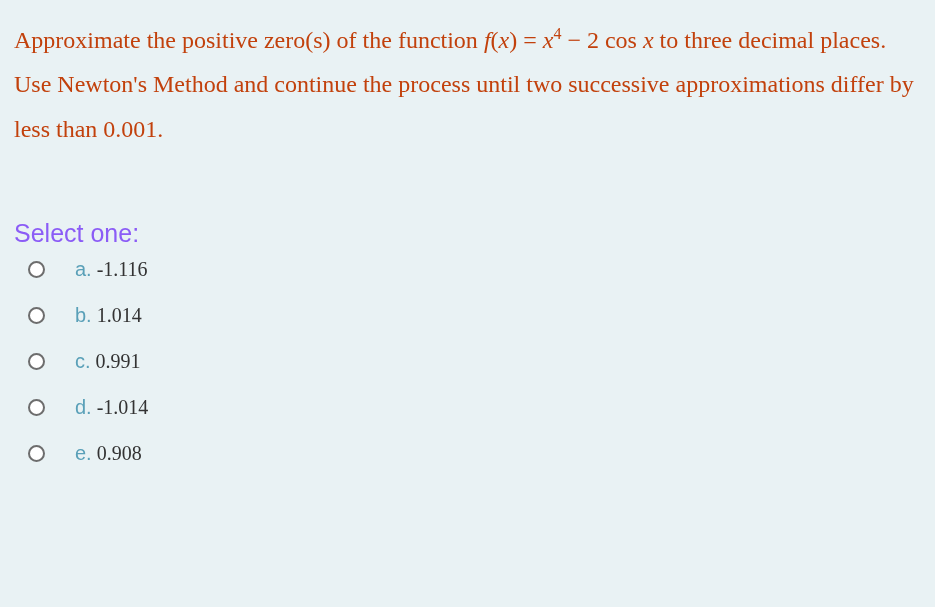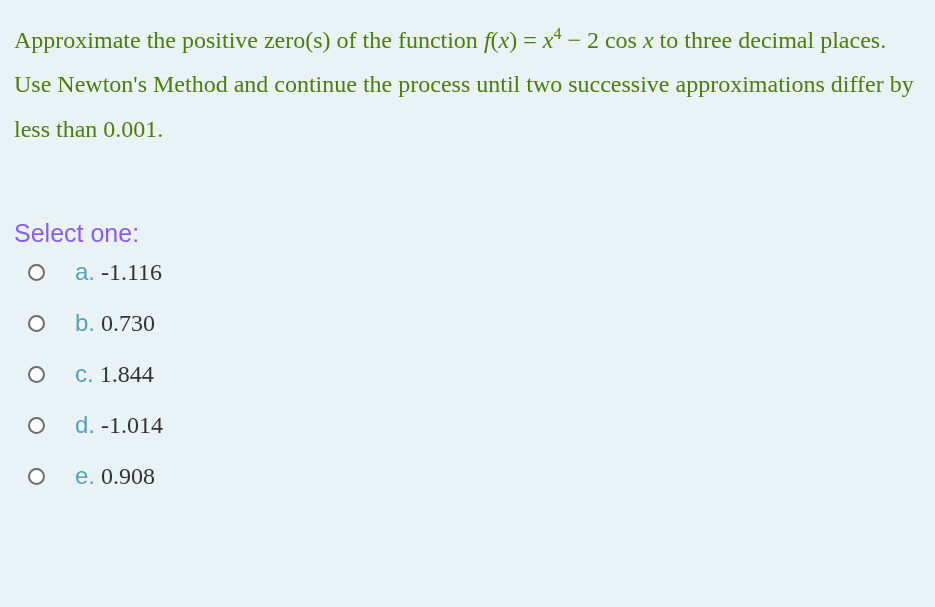--- a/index.html
+++ b/index.html
@@ -8,21 +8,21 @@
     height: 607px;
     background: #e9f2f4;
     font-family: Georgia, 'Times New Roman', serif;
     color: #333333;
     padding: 18px 14px 0 14px;
     overflow: hidden;
   }
   .question-text {
     font-size: 24px;
     line-height: 1.85;
-    color: #4d7c0f;
+    color: #c2410c;
   }
   .formula {
     font-family: 'Times New Roman', serif;
     font-style: italic;
     font-size: 24px;
   }
   .formula sup {
     font-size: 16px;
     vertical-align: super;
     font-style: normal;
@@ -50,21 +50,21 @@
     width: 17px;
     height: 17px;
     border: 2px solid #6d6d6d;
     border-radius: 50%;
     background: #ffffff;
     margin-right: 30px;
     cursor: pointer;
     flex-shrink: 0;
   }
   .option-label {
-    font-size: 24px;
+    font-size: 20px;
     color: #333333;
     cursor: pointer;
   }
   .option-letter {
     color: #5aa0b8;
     font-family: Arial, Helvetica, sans-serif;
   }
   .option-value {
     font-family: Georgia, 'Times New Roman', serif;
   }
@@ -83,27 +83,27 @@
 <div class="options">
   <div class="option-row">
     <input type="radio" name="ans" class="radio" style="">
     <label class="option-label">
       <span class="option-letter">a.</span><span class="option-value"> -1.116</span>
     </label>
   </div>
   <div class="option-row">
     <input type="radio" name="ans" class="radio" style="">
     <label class="option-label">
-      <span class="option-letter">b.</span><span class="option-value"> 0.730</span>
+      <span class="option-letter">b.</span><span class="option-value"> 1.014</span>
     </label>
   </div>
   <div class="option-row">
     <input type="radio" name="ans" class="radio" style="">
     <label class="option-label">
-      <span class="option-letter">c.</span><span class="option-value"> 1.844</span>
+      <span class="option-letter">c.</span><span class="option-value"> 0.991</span>
     </label>
   </div>
   <div class="option-row">
     <input type="radio" name="ans" class="radio" style="">
     <label class="option-label">
       <span class="option-letter">d.</span><span class="option-value"> -1.014</span>
     </label>
   </div>
   <div class="option-row">
     <input type="radio" name="ans" class="radio" style="">

